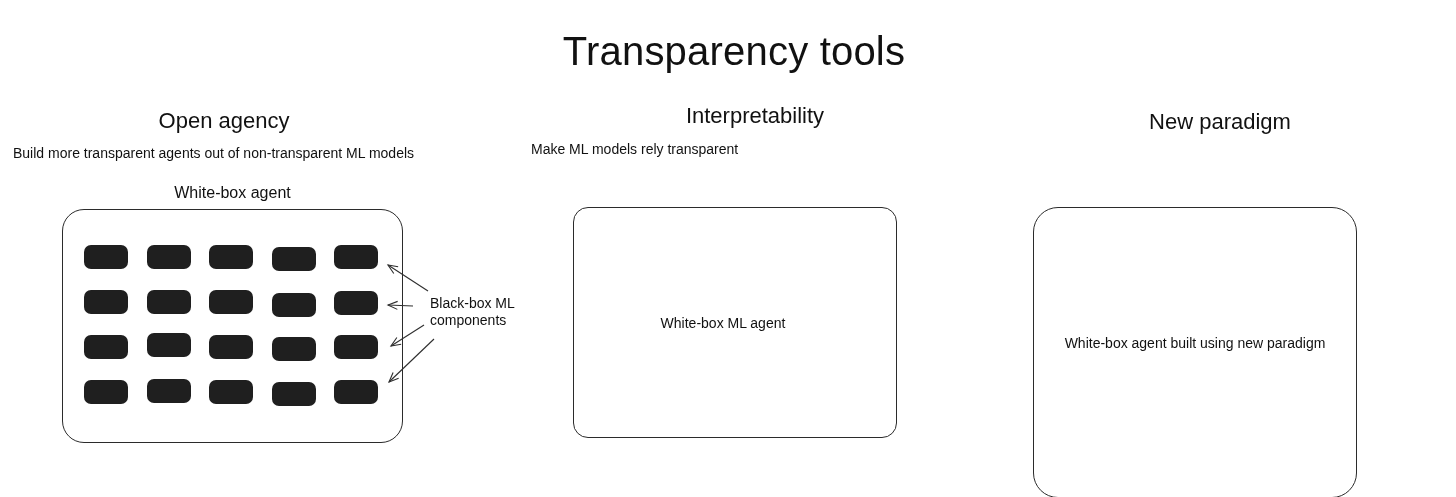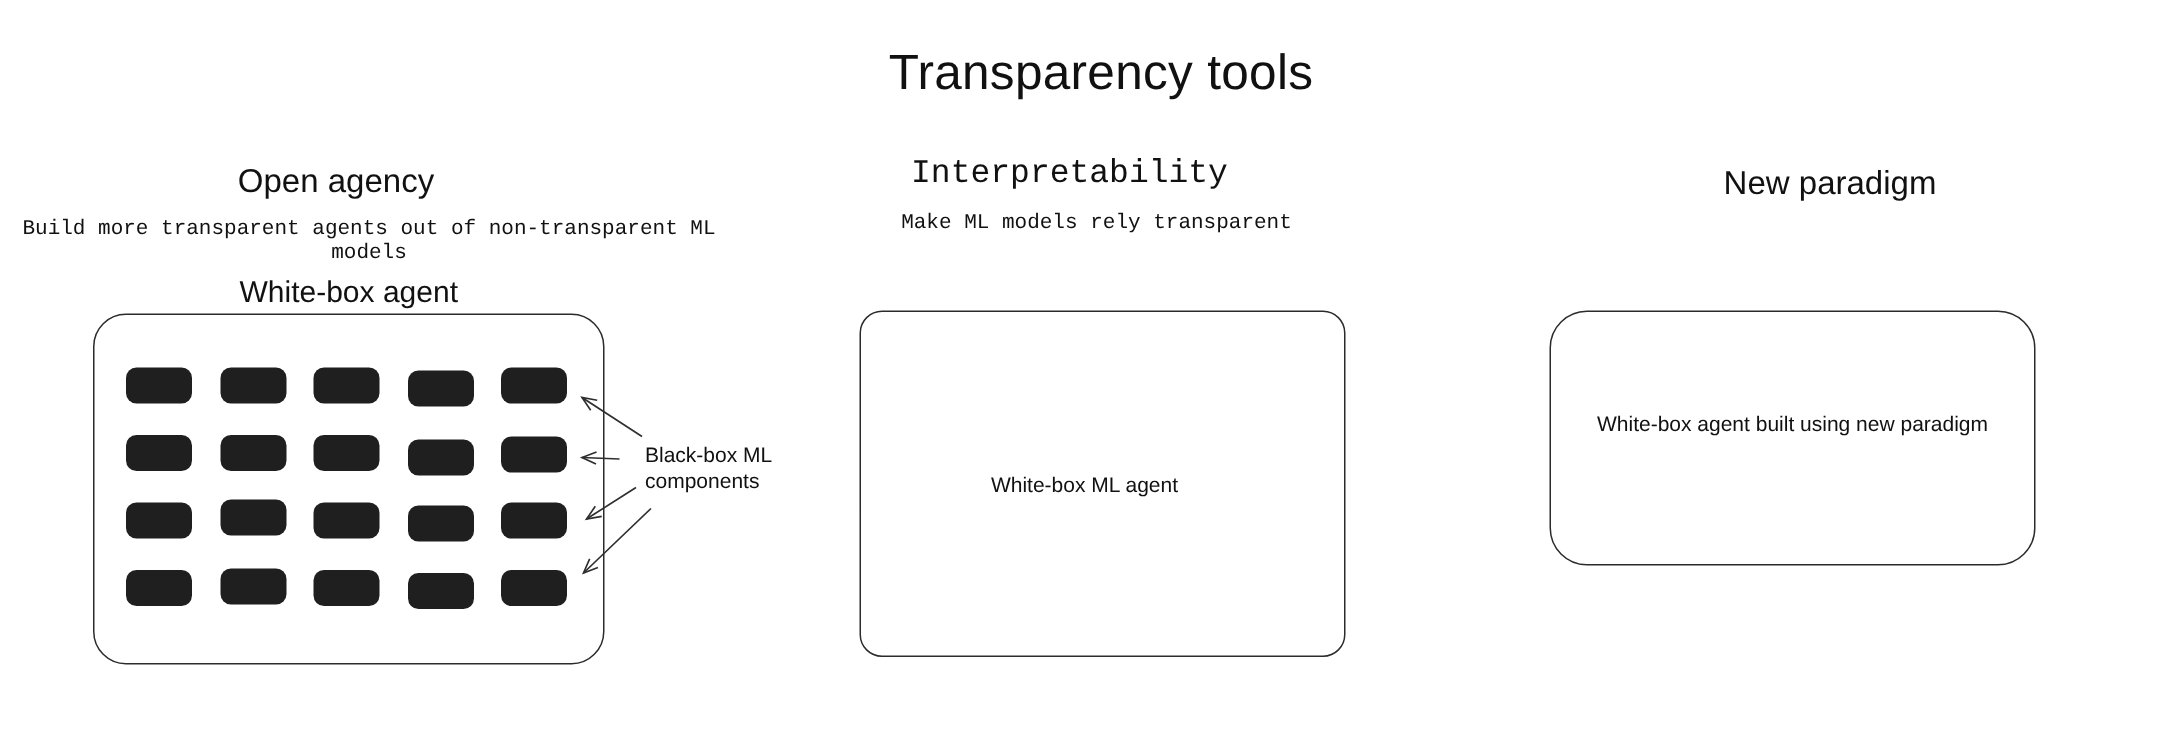--- a/index.html
+++ b/index.html
@@ -16,69 +16,68 @@
     position: relative;
     width: 1456px;
     height: 497px;
     background: var(--background);
     overflow: hidden;
   }
   .title {
     position: absolute;
     left: 0; right: 0; top: 29px;
     text-align: center;
-    font-size: 33px;
+    font-size: 40px;
     font-weight: 400;
     letter-spacing: 0.2px;
     padding-left: 12px;
   }
   .col-heading {
     position: absolute;
     text-align: center;
     font-size: 22px;
     font-weight: 400;
   }
   .h-open   { left: 24px;  top: 108px; width: 400px; }
-  .h-interp { left: 513px; top: 103px; width: 400px; font-family: Liberation Mono, monospace; }
+  .h-interp { left: 555px; top: 103px; width: 400px; }
   .h-newp   { left: 1020px; top: 109px; width: 400px; }
   .col-subtitle {
     position: absolute;
-    text-align: center;
+    text-align: left;
     font-size: 14px;
     font-weight: 400;
-    font-family: Liberation Mono, monospace;
   }
   .s-open   { left: 13px;  top: 145px; width: 466px; }
   .s-interp { left: 531px; top: 141px; width: 400px; }
   .s-newp   { left: 971px; top: 140px; width: 460px; }
   .box-label {
     position: absolute;
     left: 62px; top: 184px; width: 341px;
     text-align: center;
-    font-size: 20px;
+    font-size: 16px;
   }
   .big-box {
     position: absolute;
     border: 1px solid var(--box-border);
     background: var(--background);
   }
   .box-agent {
     left: 62px; top: 209px;
     width: 341px; height: 234px;
     border-radius: 22px;
   }
   .box-ml {
     left: 573px; top: 207px;
     width: 324px; height: 231px;
     border-radius: 15px;
     display: flex; align-items: center; justify-content: center;
   }
   .box-newp {
     left: 1033px; top: 207px;
-    width: 324px; height: 170px;
+    width: 324px; height: 291px;
     border-radius: 25px;
     display: flex; align-items: center; justify-content: center;
   }
   .box-text { font-size: 14px; text-align: center; }
   .box-ml .box-text { transform: translateX(-12px); }
   .box-newp .box-text { transform: translateY(-10px); }
   .grid {
     position: absolute;
     left: 0; top: 0; right: 0; bottom: 0;
     padding: 35px 24px 0 21px;

